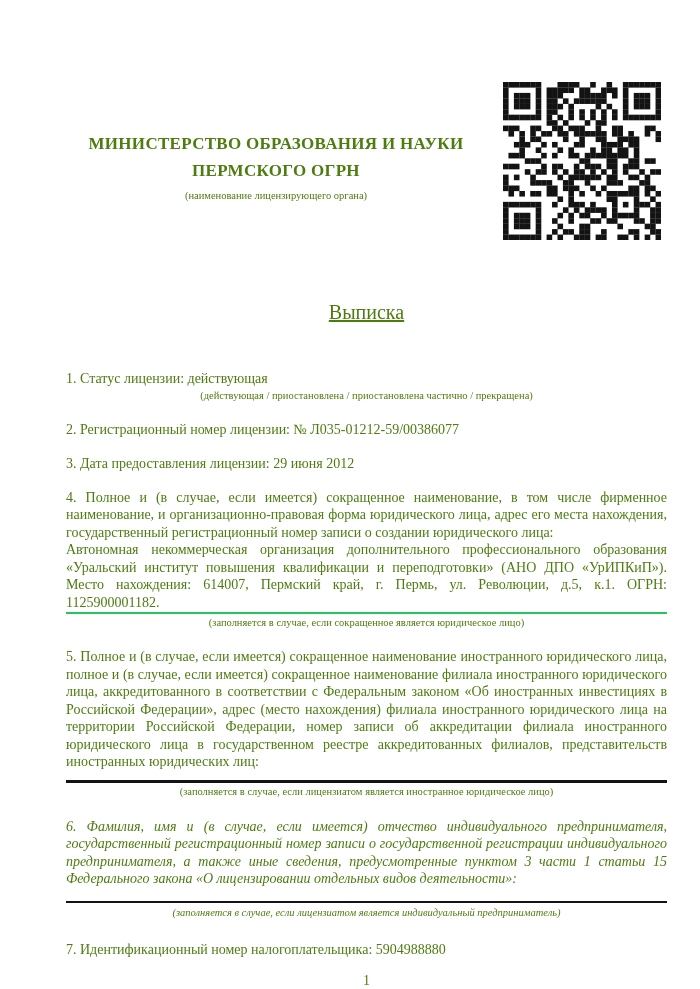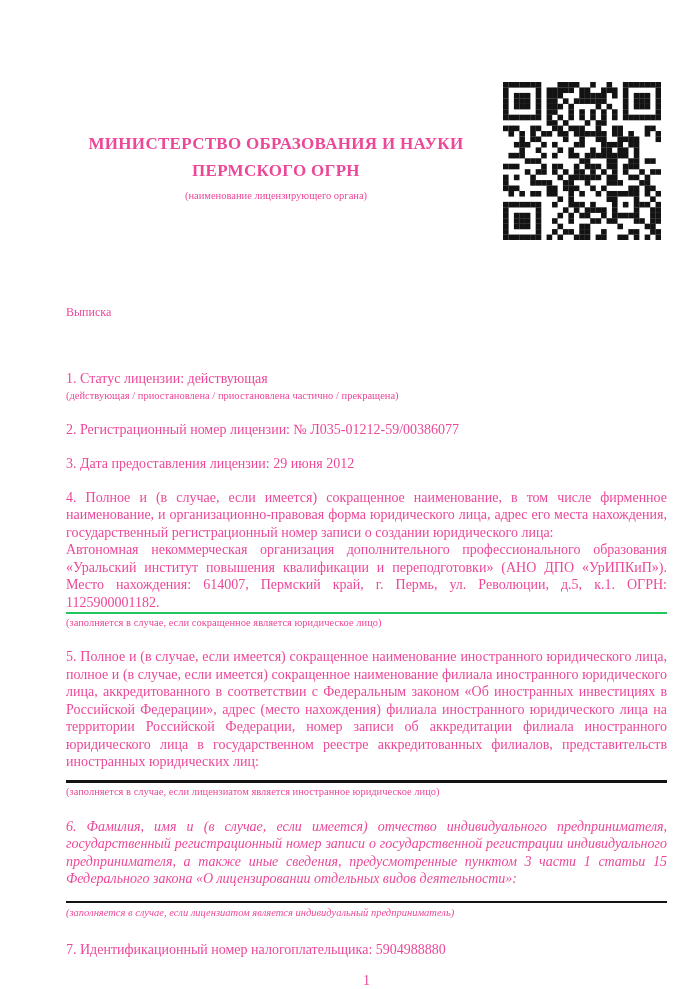--- a/index.html
+++ b/index.html
@@ -2,21 +2,21 @@
 <html lang="ru"><head>
 <meta charset="utf-8">
 <style>
   html, body { margin: 0; padding: 0; background: #fff; }
   .page {
     position: relative;
     width: 700px;
     height: 989px;
     background: #ffffff;
     font-family: "Liberation Serif", serif;
-    color: #ec4899;
+    color: #4d7c0f;
     overflow: hidden;
   }
   
   .ministry {
     position: absolute;
     left: 66px;
     top: 130px;
     width: 420px;
     text-align: center;
   }
@@ -38,38 +38,40 @@
     top: 82px;
     width: 158px;
     height: 158px;
   }
   
   .doc-title {
     position: absolute;
     left: 66px;
     top: 303px;
     width: 601px;
-    font-size: 12px;
+    text-align: center;
+    font-size: 20px;
     line-height: 18px;
+    text-decoration: underline;
   }
   
   .items {
     position: absolute;
     left: 66px;
     top: 370px;
     width: 601px;
     font-size: 14px;
     line-height: 17.5px;
   }
   .items p { margin: 0; }
   .para { text-align: justify; }
   .note {
     font-size: 10.5px;
     line-height: 12px;
-    text-align: left;
+    text-align: center;
   }
   .underlined {
     border-bottom: 2px solid #22c55e;
     padding-bottom: 1px;
   }
   .fill-line { border-bottom: 2px solid #131313; }
 
   .item-1 .note { margin-top: 2px; }
   .item-2 { margin-top: 19px; }
   .item-3 { margin-top: 17px; }

